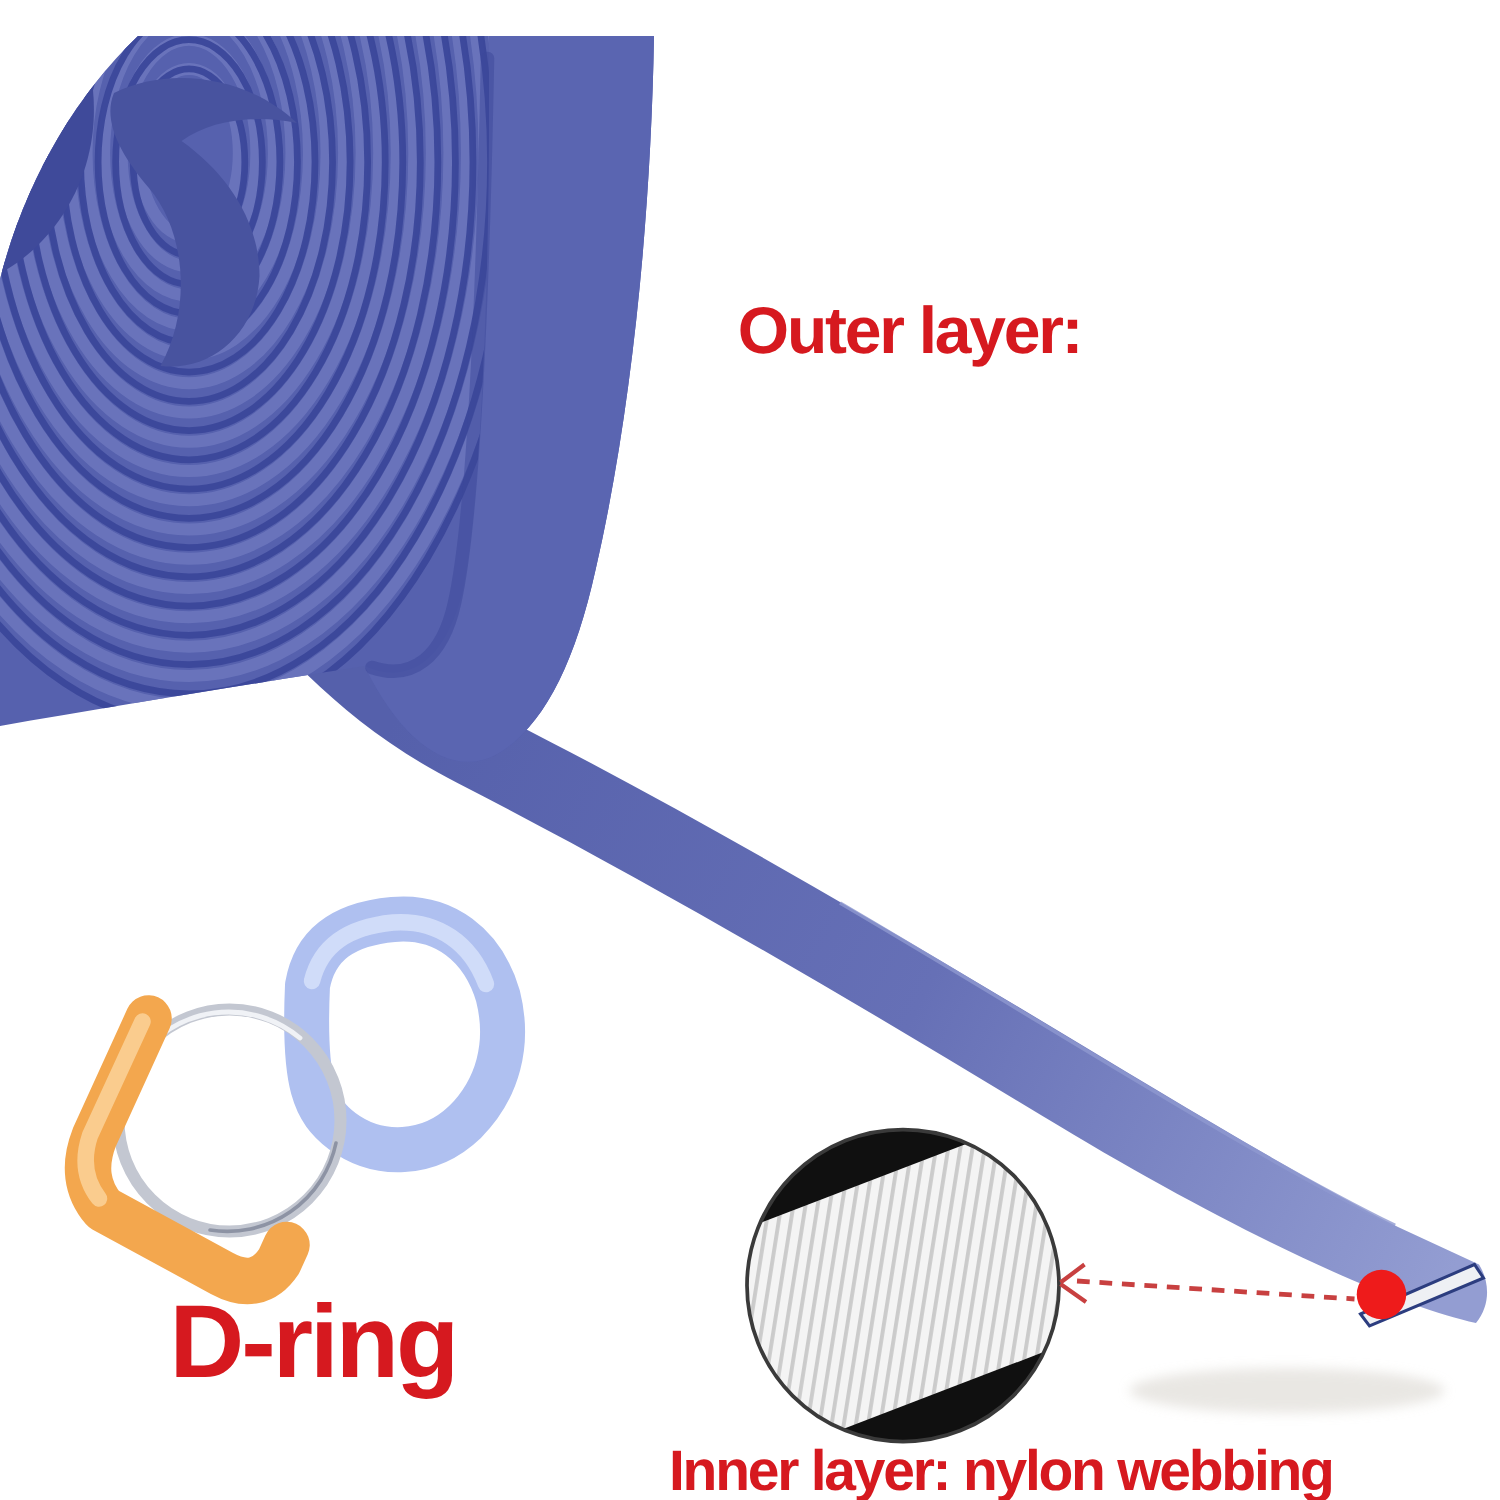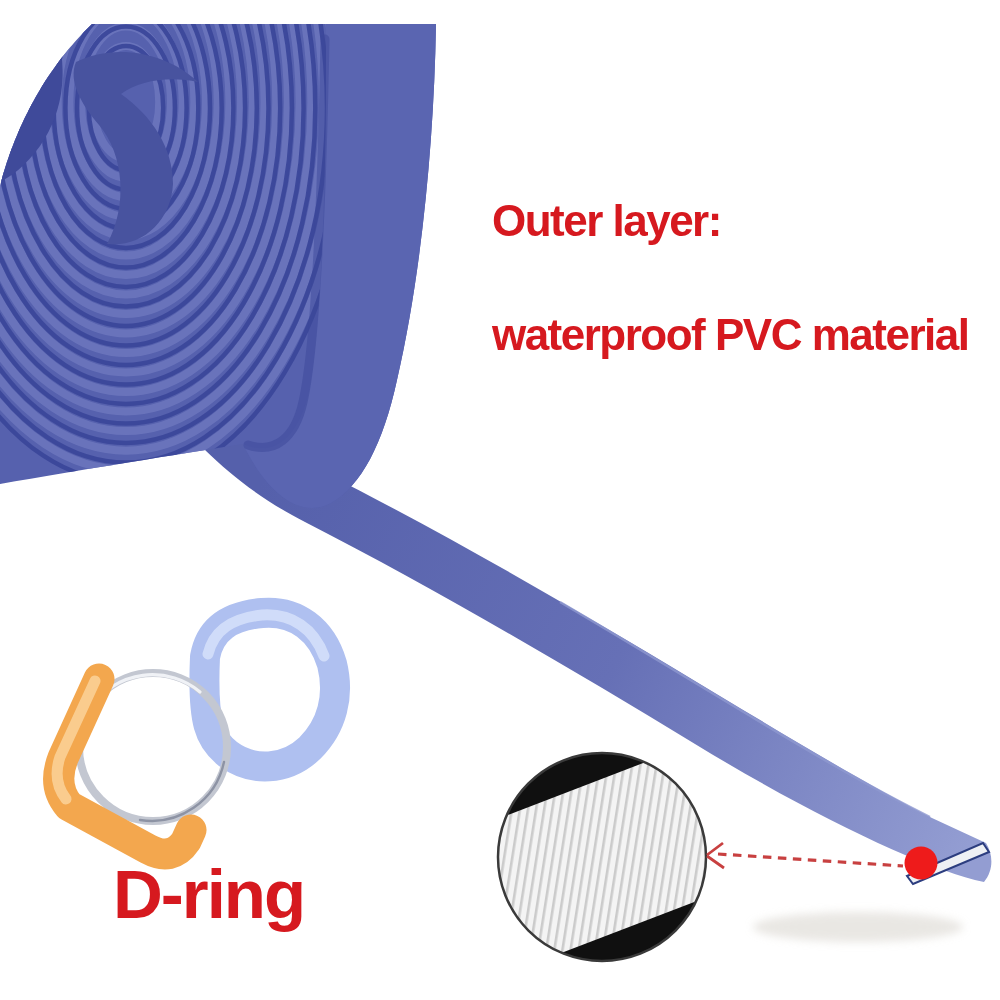--- a/index.html
+++ b/index.html
@@ -102,16 +102,16 @@
 
     <g>
       <line x1="718" y1="830" x2="903" y2="842" style="stroke:var(--arrow-red,#c84040)" stroke-width="3.2" stroke-dasharray="8.5 6.5"></line>
       <path d="M 723,819 L 707,831 M 707,832 L 724,844" fill="none" style="stroke:var(--arrow-red,#c84040)" stroke-width="2.8"></path>
       <circle cx="921" cy="839" r="16.5" style="fill:var(--dot-red,#ee1b1b)"></circle>
     </g>
   </svg>
 
   <div class="label label-outer">
     <span>Outer layer:</span><br>
-    <span>waterproof PVC material</span>
   </div>
   <div class="label label-dring">D-ring</div>
+  <div class="label label-inner">Inner layer: nylon webbing</div>
 </div>
 
 </body></html>

